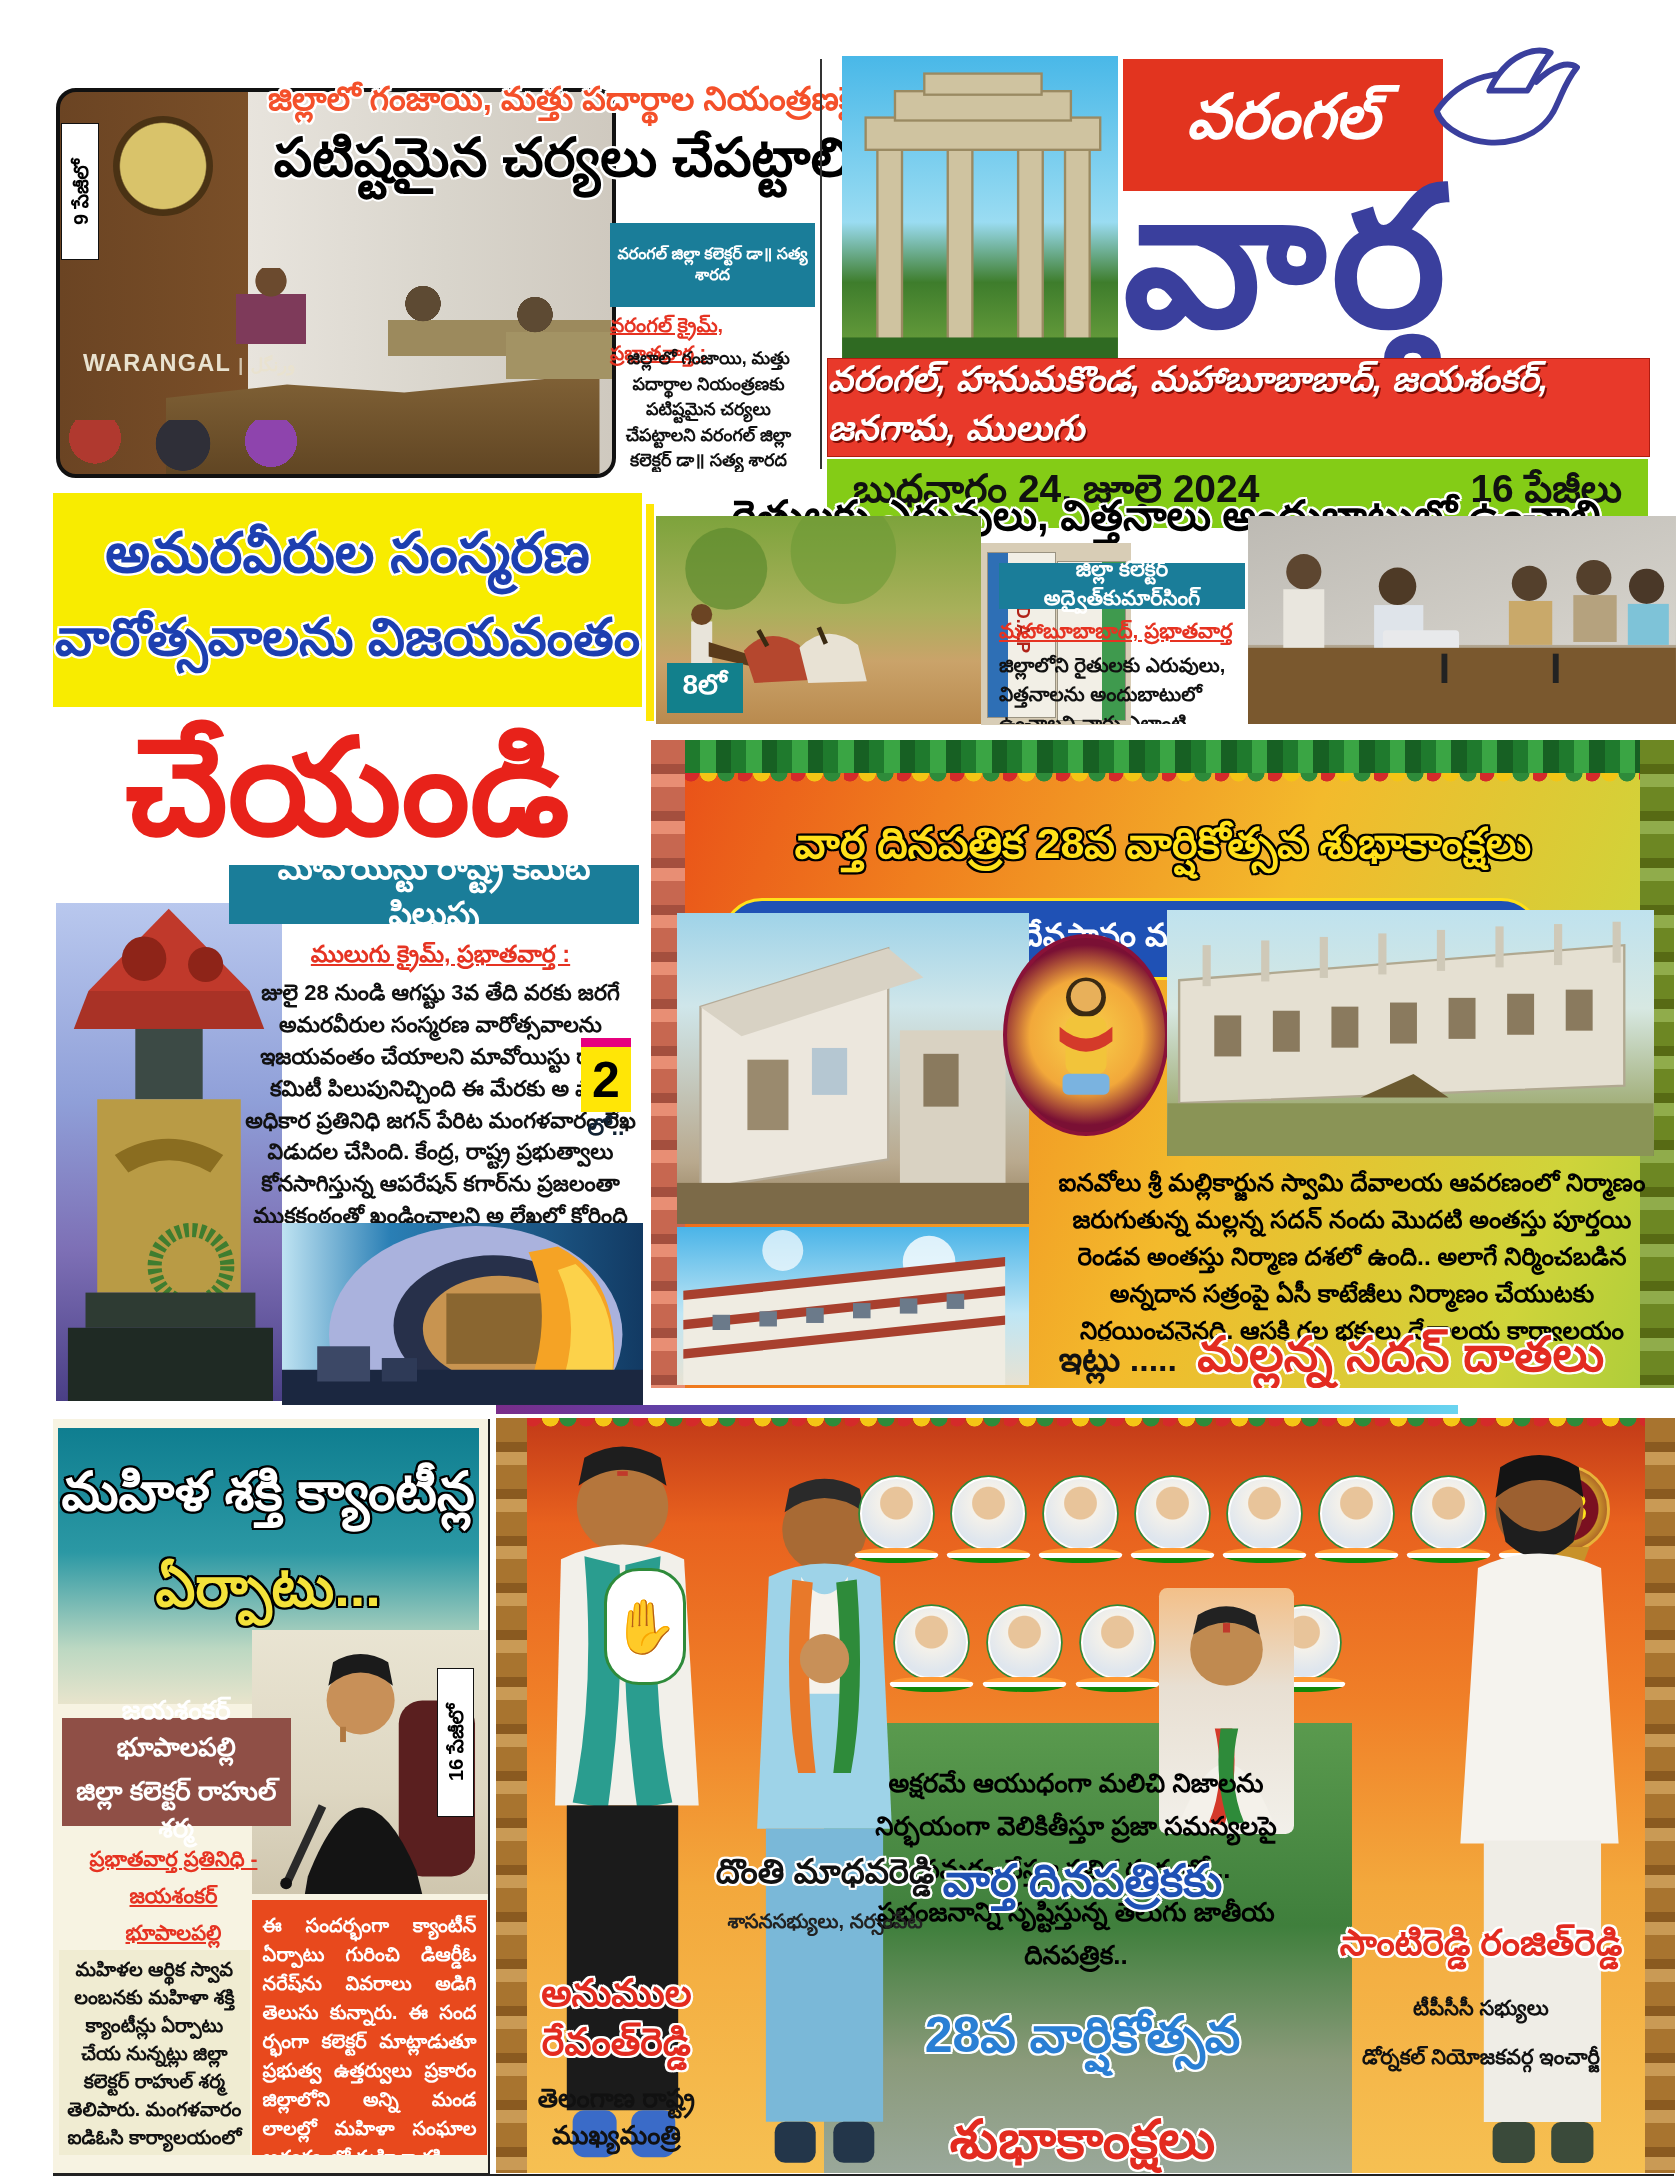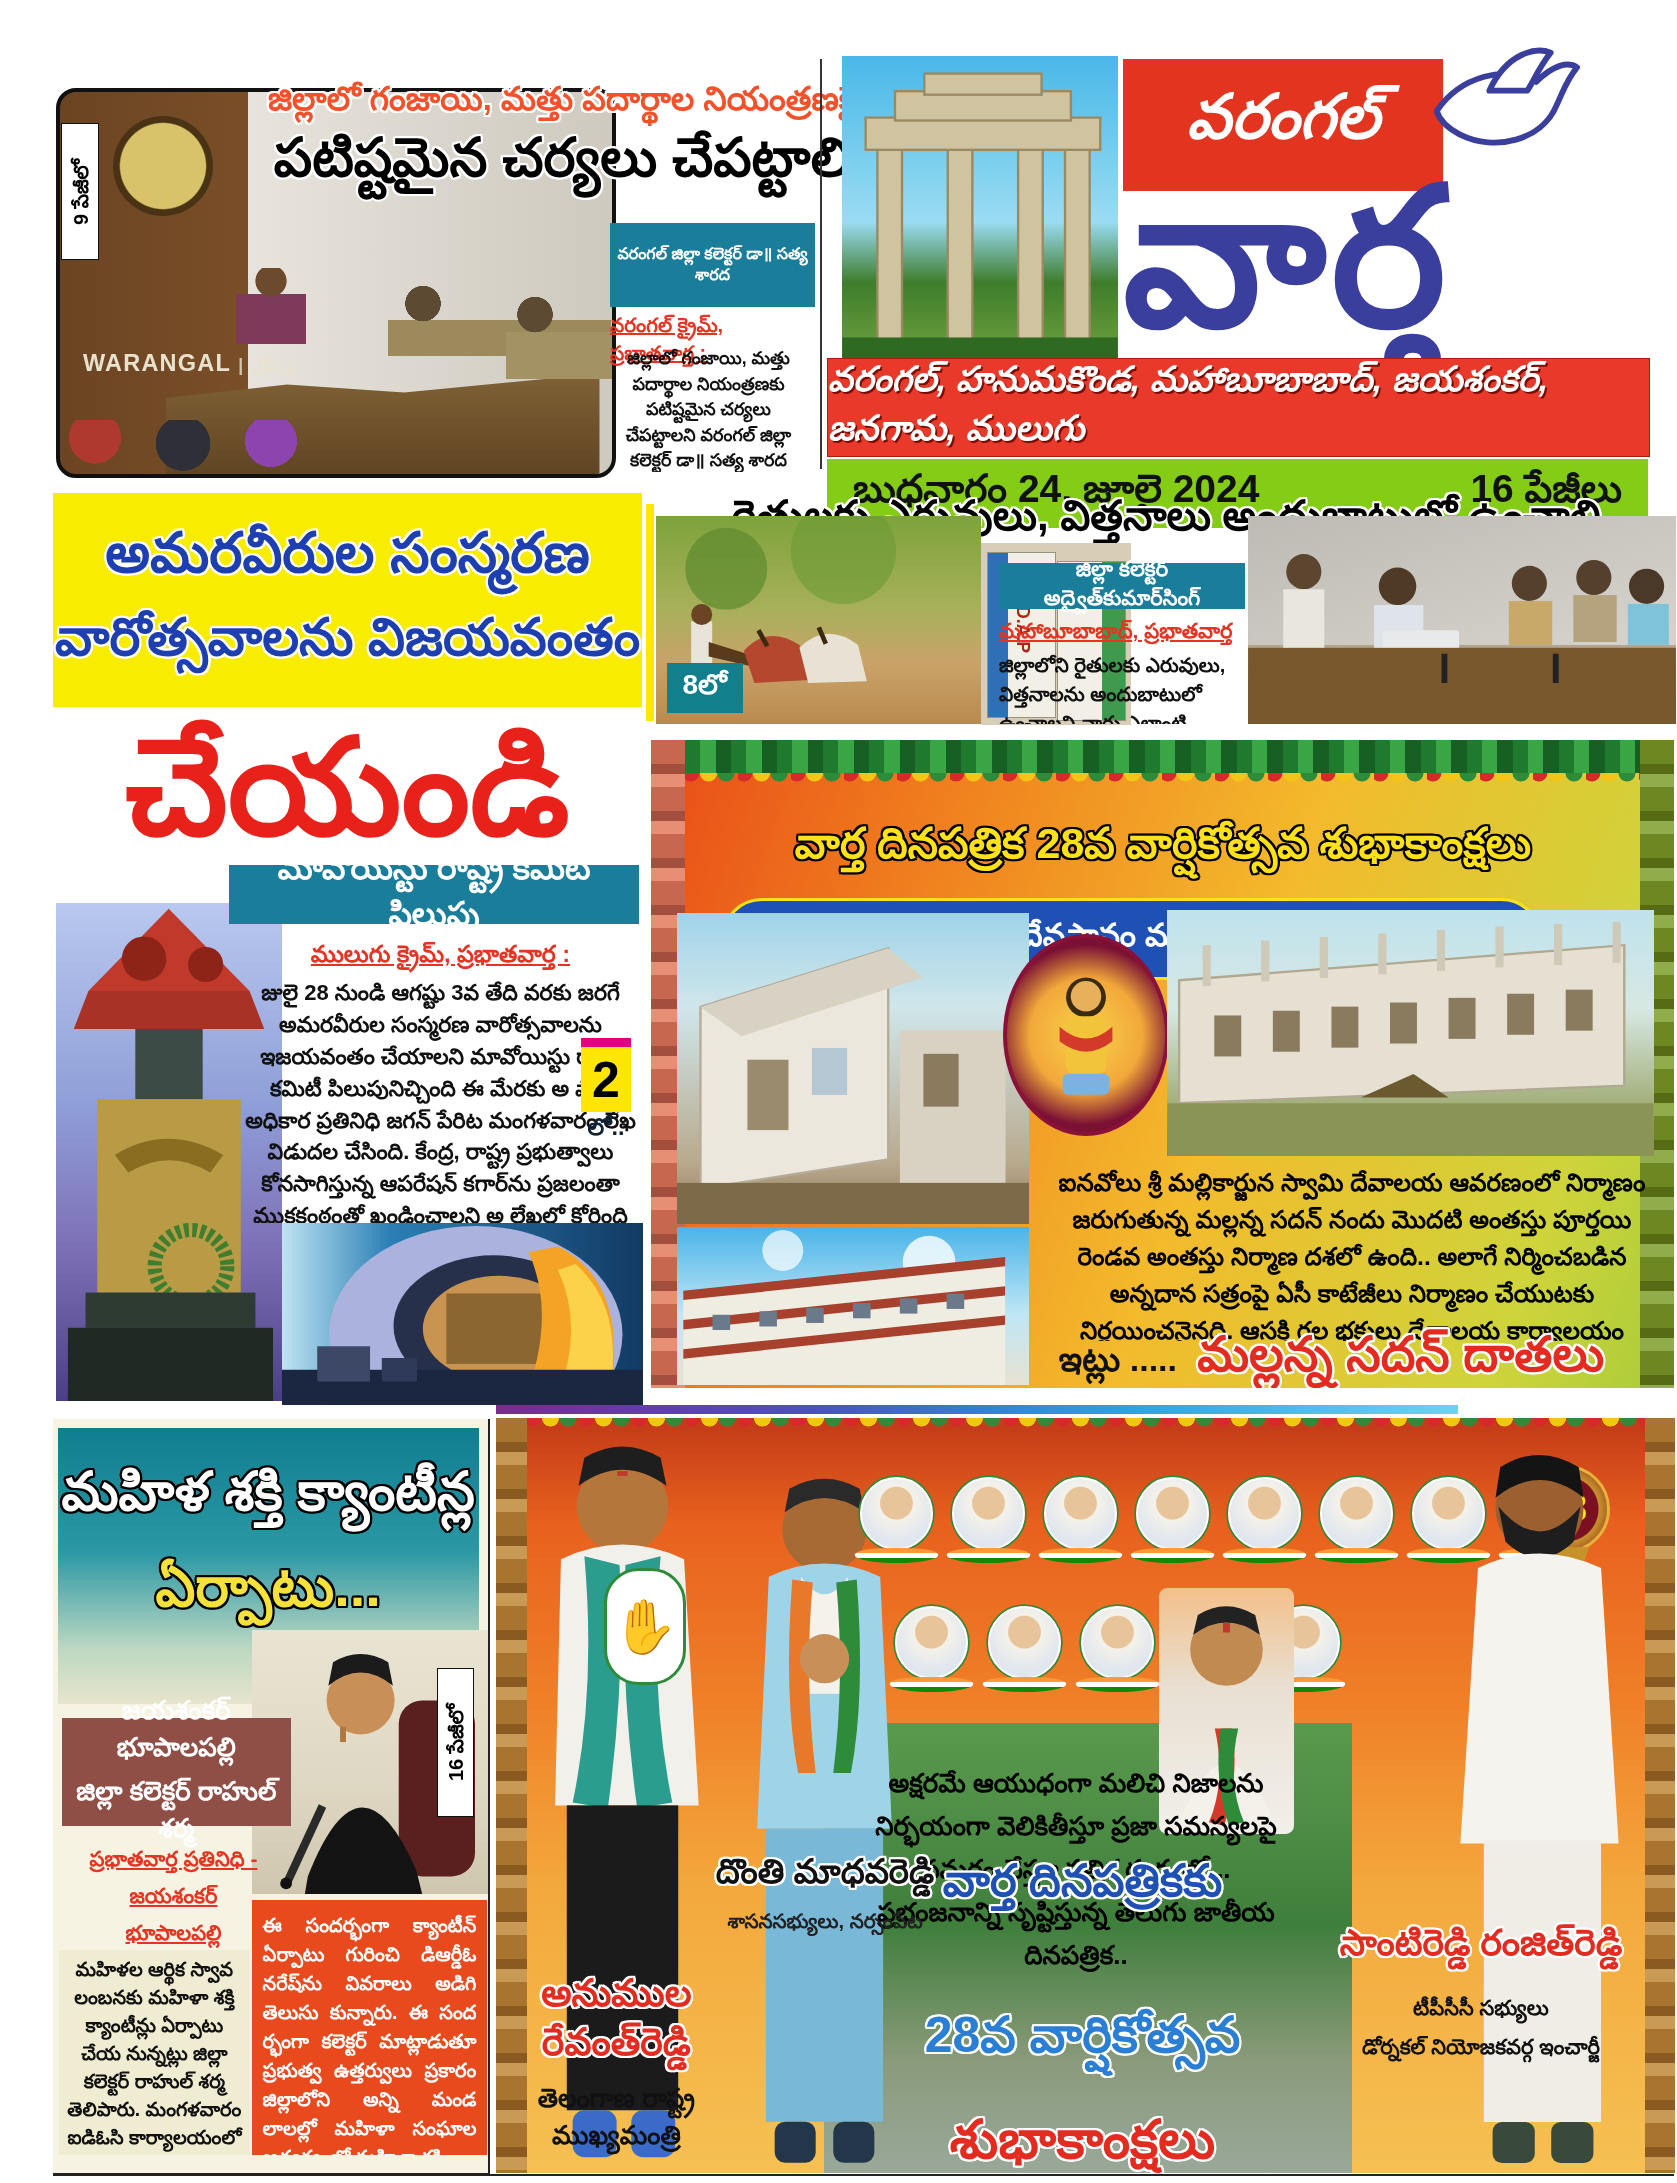--- a/index.html
+++ b/index.html
@@ -437,18 +437,18 @@
 
   <div class="abs" style="left:387px;top:437px;width:399px;text-align:center;">
     <div class="ow" style="color:#1f51b5;font-weight:900;font-size:45px;">వార్త దినపత్రికకు</div>
     <div class="ow" style="color:#2a7fd4;font-weight:900;font-size:50px;margin-top:88px;">28వ వార్షికోత్సవ</div>
     <div class="ow" style="color:#e32b20;font-weight:900;font-size:54px;margin-top:32px;">శుభాకాంక్షలు</div>
   </div>
 
   <div class="abs" style="left:809px;top:504px;width:352px;text-align:center;">
     <div class="ow" style="color:#e32b20;font-weight:900;font-size:36px;">సాంటిరెడ్డి రంజిత్‌రెడ్డి</div>
     <div style="color:#111;font-weight:bold;font-size:21px;margin-top:23.5px;">టీపీసీసీ సభ్యులు</div>
-    <div style="color:#111;font-weight:bold;font-size:21px;margin-top:10px;">డోర్నకల్ నియోజకవర్గ ఇంచార్జీ</div>
+    <div style="color:#111;font-weight:bold;font-size:21px;margin-top:20px;">డోర్నకల్ నియోజకవర్గ ఇంచార్జీ</div>
   </div>
 </div>
 
 <div class="abs" style="left:53px;top:2174px;width:1621px;height:2.3px;background:#222;"></div>
 
 
 </body></html>

